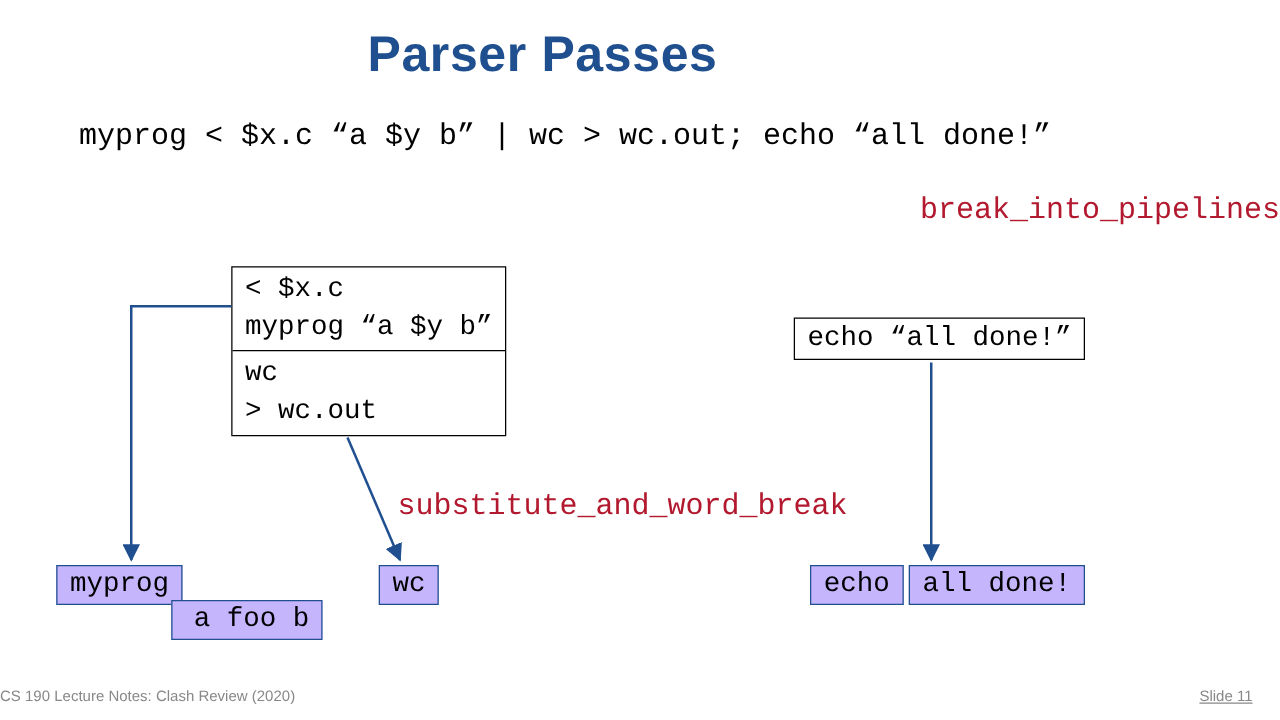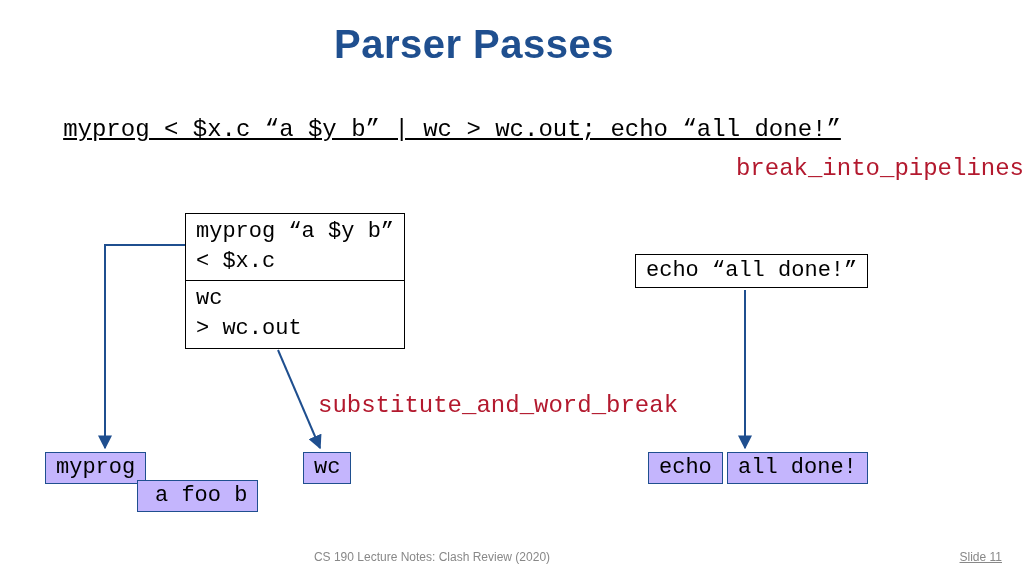--- a/index.html
+++ b/index.html
@@ -18,31 +18,29 @@
   .title {
     position: absolute;
     top: 22px;
     left: 0;
     width: 868px;
     text-align: center;
     font-size: 40px;
     font-weight: 800;
     color: #1f4f8f;
     letter-spacing: 0.5px;
-    padding-left: 40px;
   }
   .cmdline {
     position: absolute;
-    top: 116px;
+    top: 96px;
     left: 0;
     width: 904px;
     text-align: center;
     font-size: 24px;
     color: #000;
-    text-decoration: underline;
   }
   .phase1 {
     position: absolute;
     top: 155px;
     left: 0;
     width: 1024px;
     text-align: right;
     font-size: 24px;
     color: #b3192e;
   }
@@ -84,21 +82,21 @@
     background: #c4b5fd;
     font-size: 22px;
     padding: 2px 10px 3px 10px;
     white-space: nowrap;
   }
   .footer-left {
     position: absolute;
     bottom: 12px;
     left: 0;
     width: 864px;
-    text-align: center;
+    text-align: left;
     color: #888;
     font-size: 12px;
   }
   .footer-right {
     position: absolute;
     bottom: 12px;
     right: 22px;
     color: #888;
     font-size: 12px;
     text-decoration: underline;
@@ -116,22 +114,22 @@
 <body>
 
 <div class="title">Parser Passes</div>
 
 <div class="cmdline mono">myprog &lt; $x.c “a $y b” | wc &gt; wc.out; echo “all done!”</div>
 
 <div class="phase1 mono">break_into_pipelines</div>
 
 <div class="pipebox mono">
   <div class="cell">
+    <div>&lt; $x.c</div>
     <div>myprog “a $y b”</div>
-    <div>&lt; $x.c</div>
   </div>
   <div class="cell">
     <div>wc</div>
     <div>&gt; wc.out</div>
   </div>
 </div>
 
 <div class="echobox mono">echo “all done!”</div>
 
 <div class="phase2 mono">substitute_and_word_break</div>

